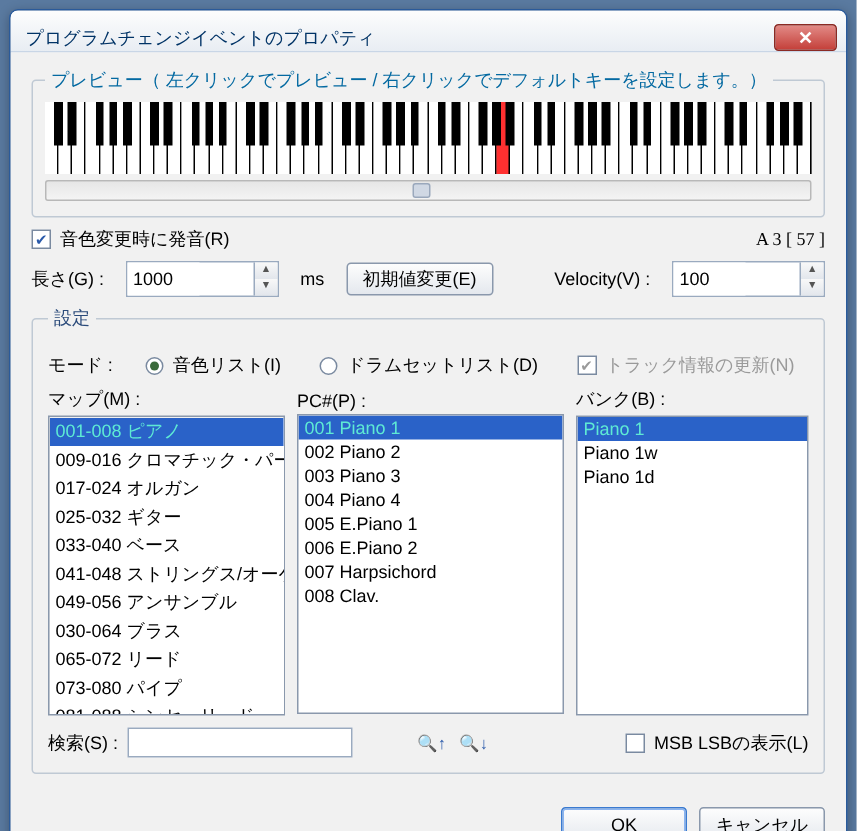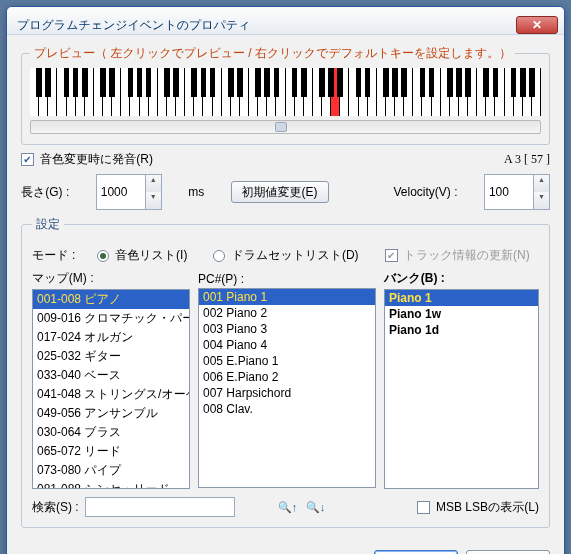--- a/index.html
+++ b/index.html
@@ -3,49 +3,49 @@
 <meta charset="utf-8">
 <style>
 * { box-sizing: border-box; font-family: "MS UI Gothic", "Meiryo", sans-serif; font-size: 12px; }
 body { margin: 0; background: #5a7aa0; padding: 6px; }
 .window { width: 559px; background: linear-gradient(#f8f8f8,#eaeaea); border: 1px solid #2a5a9a; border-radius: 6px; box-shadow: 0 2px 8px rgba(0,0,0,.3); overflow: hidden; }
 .titlebar { height: 28px; background: linear-gradient(#fdfdfd,#e8edf3); display: flex; align-items: flex-end; padding: 0 6px; border-bottom: 1px solid #c9d6e6; }
 .title { color: #003366; flex: 1; padding-left: 4px; }
 .closebtn { width: 42px; height: 18px; background: linear-gradient(#e28a86,#c4403a); border: 1px solid #8a2a24; border-radius: 3px; display: flex; align-items: center; justify-content: center; color: #fff; font-weight: bold; font-size: 11px; }
 .body { padding: 10px 14px 12px; background: #f1f1f1; }
 fieldset.preview { border: 1px solid #bfc9d4; border-radius: 3px; padding: 6px 8px 10px; margin: 0 0 6px; }
-fieldset.preview legend { color: #c2410c; padding: 0 4px; }
+fieldset.preview legend { color: #0369a1; padding: 0 4px; }
 .piano { height: 48px; background: #000; position: relative; display: flex; margin-bottom: 4px; }
 .whitekey { flex: 1; background: #fff; border-right: 1px solid #000; position: relative; }
 .whitekey.hl { background: #ff3030; }
 .blackkey { position: absolute; top: 0; width: 1.1%; height: 60%; background: #000; z-index: 2; }
 .scroll { height: 14px; background: linear-gradient(#e6e6e6,#f4f4f4); border: 1px solid #b8b8b8; border-radius: 2px; position: relative; }
 .scroll .thumb { position: absolute; left: 48%; width: 12px; height: 10px; top: 1px; background: #d0d8e4; border: 1px solid #9aa8bc; border-radius: 2px; }
 .row { display: flex; align-items: center; gap: 6px; margin: 6px 0; }
 .chk { width: 13px; height: 13px; border: 1px solid #7a8aa0; background: #fff; display: inline-flex; align-items: center; justify-content: center; font-size: 10px; color: #2a5aaa; }
 .note-info { margin-left: auto; font-family: Liberation Serif, serif; }
-.numinput { display: inline-flex; border: 1px solid #9aaabf; background: #fff; height: 36px; }
+.numinput { display: inline-flex; border: 1px solid #9aaabf; background: #fff; height: 24px; gap: 36px; }
 .numinput input { border: 0; width: 48px; padding: 0 4px; outline: none; }
 .spin { width: 16px; display: flex; flex-direction: column; }
 .spin div { flex:1; background: linear-gradient(#f8f8f8,#e2e6ec); border-left: 1px solid #9aaabf; font-size: 7px; text-align: center; line-height: 9px; color: #555; }
 .btn { background: linear-gradient(#fdfdfd,#e4e8ee); border: 1px solid #8a98ac; border-radius: 3px; padding: 2px 10px; height: 22px; }
 fieldset.settings { border: 1px solid #bfc9d4; border-radius: 3px; padding: 8px 10px 10px; margin: 0; }
 fieldset.settings legend { color: #2a4a7a; padding: 0 4px; }
 .radio { width: 12px; height: 12px; border: 1px solid #7a8aa0; border-radius: 50%; display: inline-flex; align-items: center; justify-content: center; background: #fff; }
 .radio.on::after { content:""; width:6px; height:6px; background:#3a6a3a; border-radius:50%; }
 .disabled { color: #9a9a9a; }
 .lists { display: flex; gap: 8px; margin-top: 6px; }
 .listcol { display: flex; flex-direction: column; }
 .listcol.map { width: 158px; }
 .listcol.pc { width: 178px; justify-content: center; }
-.listcol.bank { flex:1;font-weight:bold; }
+.listcol.bank { flex:1; }
 .listcol label { margin-bottom: 2px; display: block; }
 .listbox { border: 1px solid #8a98ac; background: #fff; height: 200px; overflow: auto; }
 .listbox .item { padding: 1px 4px; white-space: nowrap; }
-.listbox .item.sel { background: #2a62c8; color: #fde047; }
+.listbox .item.sel { background: #2a62c8; color: #5eead4; }
 .belowrow { display: flex; align-items: center; margin-top: 8px; gap: 6px; }
 .searchbox { border: 1px solid #9aaabf; background: #fff; height: 20px; width: 150px; padding: 0 4px; }
 .iconbtn { width: 22px; height: 20px; border: 1px solid transparent; display: inline-flex; align-items: center; justify-content: center; color: #2a5aaa; font-size: 11px; }
 .dlgbtns { display: flex; justify-content: flex-end; gap: 8px; padding: 10px 14px 14px; background: #f1f1f1; }
 .dlgbtn { min-width: 84px; height: 24px; background: linear-gradient(#fdfdfd,#e4e8ee); border: 1px solid #8a98ac; border-radius: 3px; }
 .dlgbtn.primary { border: 1px solid #3a7ad0; box-shadow: 0 0 0 1px #8ab4f0 inset; }
 </style>
 </head>
 <body>
 

